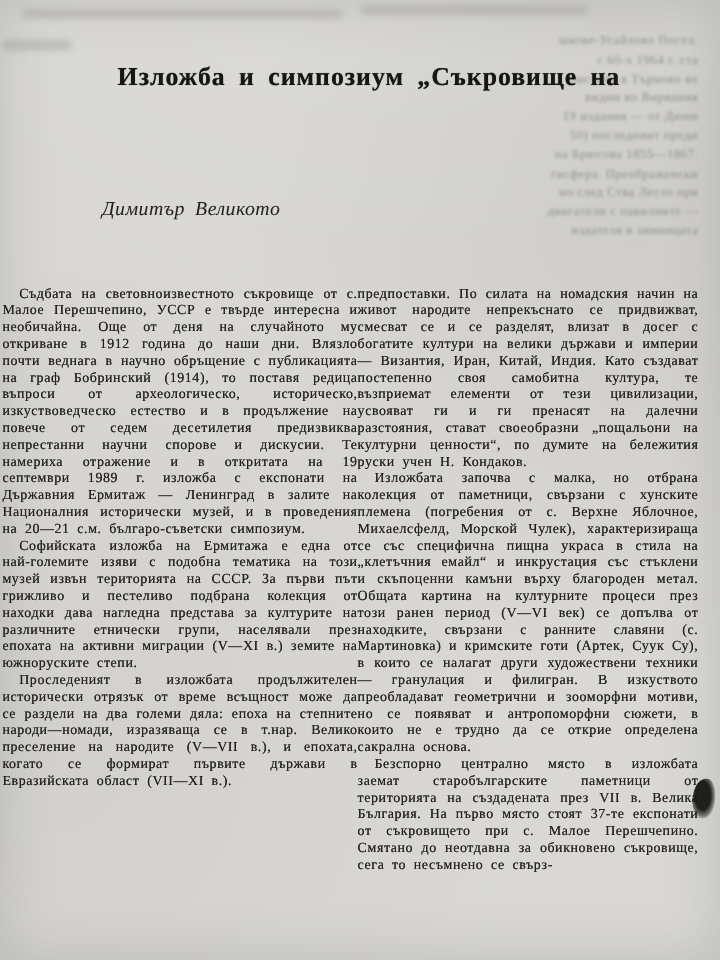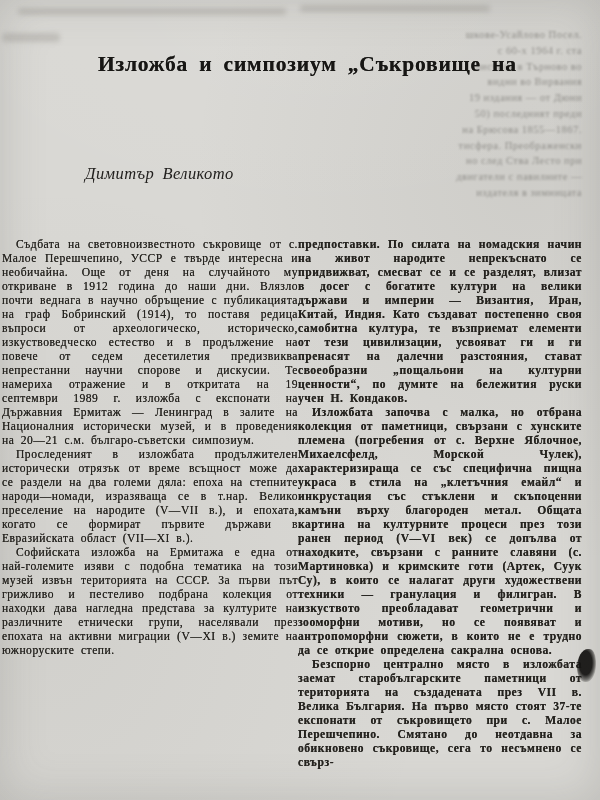--- a/index.html
+++ b/index.html
@@ -47,21 +47,21 @@
   .columns{
     position:absolute;left:2px;top:209px;width:592px;z-index:2;
     display:flex;margin-top:29px;
   }
   .col{
     text-align:justify;font-size:11.6px;line-height:14px;
     letter-spacing:.5px;word-spacing:3px;color:#25231f;
     text-shadow:0 0 .5px rgba(37,35,31,.85);
   }
   .col-left{width:296px;}
-  .col-right{width:284px;font-weight:bold;}
+  .col-right{width:284px;}
   .col p{margin:0;text-indent:14px;}
   .col p.no-indent{text-indent:0;}
   .footer{
     position:absolute;left:8px;top:760px;z-index:2;
     font-size:17px;font-weight:bold;letter-spacing:.8px;word-spacing:9px;
     color:#1d1c1a;text-shadow:0 0 .5px rgba(29,28,26,.8);
   }
   .ink-blot{
     position:absolute;left:577px;top:649px;width:19px;height:33px;z-index:3;
     background:radial-gradient(ellipse at 45% 42%, rgba(22,21,19,.95) 0 44%, rgba(22,21,19,.5) 62%, rgba(22,21,19,0) 76%);
@@ -94,22 +94,22 @@
 
   <h1 class="title">
     <span class="tline indent">Изложба и симпозиум „Съкровище на</span>
   </h1>
 
   <div class="author">Димитър Великото</div>
 
   <div class="columns">
     <div class="col col-left">
       <p>Съдбата на световноизвестното съкровище от с. Малое Перешчепино, УССР е твърде интересна и необичайна. Още от деня на случайното му откриване в 1912 година до наши дни. Влязло почти веднага в научно обръщение с публикацията на граф Бобринский (1914), то поставя редица въпроси от археологическо, историческо, изкуствоведческо естество и в продължение на повече от седем десетилетия предизвиква непрестанни научни спорове и дискусии. Те намериха отражение и в откритата на 19 септември 1989 г. изложба с експонати на Държавния Ермитаж — Ленинград в залите на Националния исторически музей, и в проведения на 20—21 с.м. българо-съветски симпозиум.</p>
+      <p>Софийската изложба на Ермитажа е една от най-големите изяви с подобна тематика на този музей извън територията на СССР. За първи път грижливо и пестеливо подбрана колекция от находки дава нагледна представа за културите на различните етнически групи, населявали през епохата на активни миграции (V—XI в.) земите на южноруските степи.</p>
       <p>Проследеният в изложбата продължителен исторически отрязък от време всъщност може да се раздели на два големи дяла: епоха на степните народи—номади, изразяваща се в т.нар. Велико преселение на народите (V—VII в.), и епохата, когато се формират първите държави в Евразийската област (VII—XI в.).</p>
-      <p>Софийската изложба на Ермитажа е една от най-големите изяви с подобна тематика на този музей извън територията на СССР. За първи път грижливо и пестеливо подбрана колекция от находки дава нагледна представа за културите на различните етнически групи, населявали през епохата на активни миграции (V—XI в.) земите на южноруските степи.</p>
     </div>
     <div class="col col-right">
       <p class="no-indent">предпоставки. По силата на номадския начин на живот народите непрекъснато се придвижват, смесват се и се разделят, влизат в досег с богатите култури на велики държави и империи — Византия, Иран, Китай, Индия. Като създават постепенно своя самобитна култура, те възприемат елементи от тези цивилизации, усвояват ги и ги пренасят на далечни разстояния, стават своеобразни „пощальони на културни ценности“, по думите на бележития руски учен Н. Кондаков.</p>
       <p>Изложбата започва с малка, но отбрана колекция от паметници, свързани с хунските племена (погребения от с. Верхне Яблочное, Михаелсфелд, Морской Чулек), характеризираща се със специфична пищна украса в стила на „клетъчния емайл“ и инкрустация със стъклени и скъпоценни камъни върху благороден метал. Общата картина на културните процеси през този ранен период (V—VI век) се допълва от находките, свързани с ранните славяни (с. Мартиновка) и кримските готи (Артек, Суук Су), в които се налагат други художествени техники — гранулация и филигран. В изкуството преобладават геометрични и зооморфни мотиви, но се появяват и антропоморфни сюжети, в които не е трудно да се открие определена сакрална основа.</p>
       <p>Безспорно централно място в изложбата заемат старобългарските паметници от територията на създадената през VII в. Велика България. На първо място стоят 37-те експонати от съкровището при с. Малое Перешчепино. Смятано до неотдавна за обикновено съкровище, сега то несъмнено се свърз-</p>
     </div>
   </div>
 
 
   <div class="ink-blot"></div>

